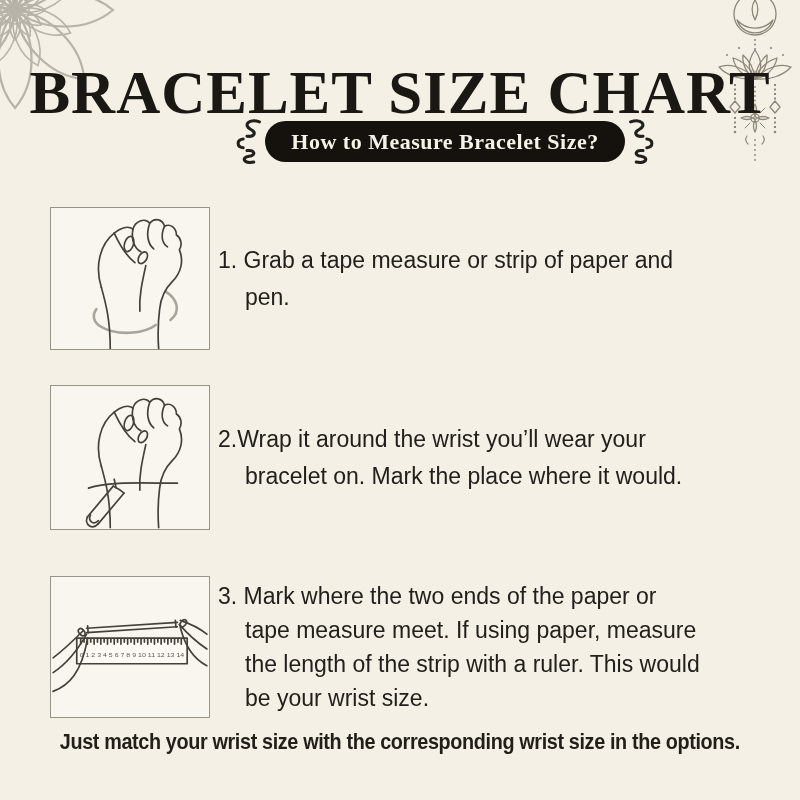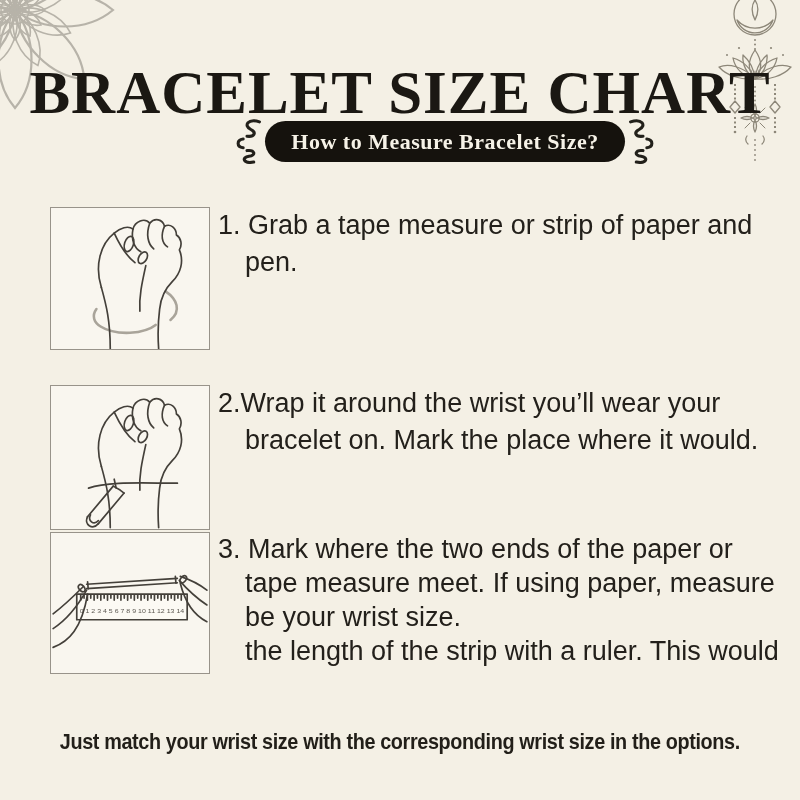--- a/index.html
+++ b/index.html
@@ -26,30 +26,30 @@
   .badge{
     background:#15120d;color:#f6f2e7;
     font-family:"Liberation Serif",serif;font-weight:700;font-size:22px;
     letter-spacing:.5px;height:41px;line-height:41px;padding:0 26px;
     border-radius:22px;white-space:nowrap;
   }
   
   .step{position:absolute;left:50px;width:720px;}
   .step.s1{top:207px;height:143px;}
   .step.s2{top:385px;height:145px;}
-  .step.s3{top:532px;height:142px;}
+  .step.s3{top:576px;height:142px;}
   .illus-box{
     position:absolute;left:0;top:0;width:160px;height:100%;
     background:#f9f6ef;border:1px solid #98938a;box-sizing:border-box;
   }
   .illus-box svg{width:100%;height:100%;display:block;}
   .step-text{
     position:absolute;left:168px;top:0;height:100%;width:548px;
-    display:flex;flex-direction:column;
-    font-size:27px;color:#23201b;
+    display:flex;flex-direction:column;justify-content:center;
+    font-size:23px;color:#23201b;
   }
   .line{line-height:37px;padding-left:27px;white-space:nowrap;}
   .line.first{padding-left:0;}
   .step.s3 .line{line-height:34px;}
   
   .footer{position:absolute;top:729px;left:0;width:100%;text-align:center;}
   .footer span{
     display:inline-block;font-size:22px;font-weight:700;color:#221f19;
     letter-spacing:-.4px;transform:scaleX(.9);transform-origin:center;
     white-space:nowrap;
@@ -280,22 +280,22 @@
           <path d="M158,58 C148,50 140,47 131,44"></path>
           <path d="M158,73 C146,65 137,56 130,48"></path>
           <path d="M158,90 C146,84 136,71 131,51"></path>
           <ellipse cx="134" cy="47" rx="2.6" ry="4.2" transform="rotate(40 134 47)"></ellipse>
         </g>
       </svg>
     </div>
     <div class="step-text">
       <div class="line first">3. Mark where the two ends of the paper or</div>
       <div class="line">tape measure meet. If using paper, measure</div>
+      <div class="line">the length of the strip with a ruler. This would</div>
       <div class="line">be your wrist size.</div>
-      <div class="line">the length of the strip with a ruler. This would</div>
     </div>
   </section>
 
   <div class="footer">
     <span>Just match your wrist size with the corresponding wrist size in the options.</span>
   </div>
 
 </div>
 
 </body></html>

